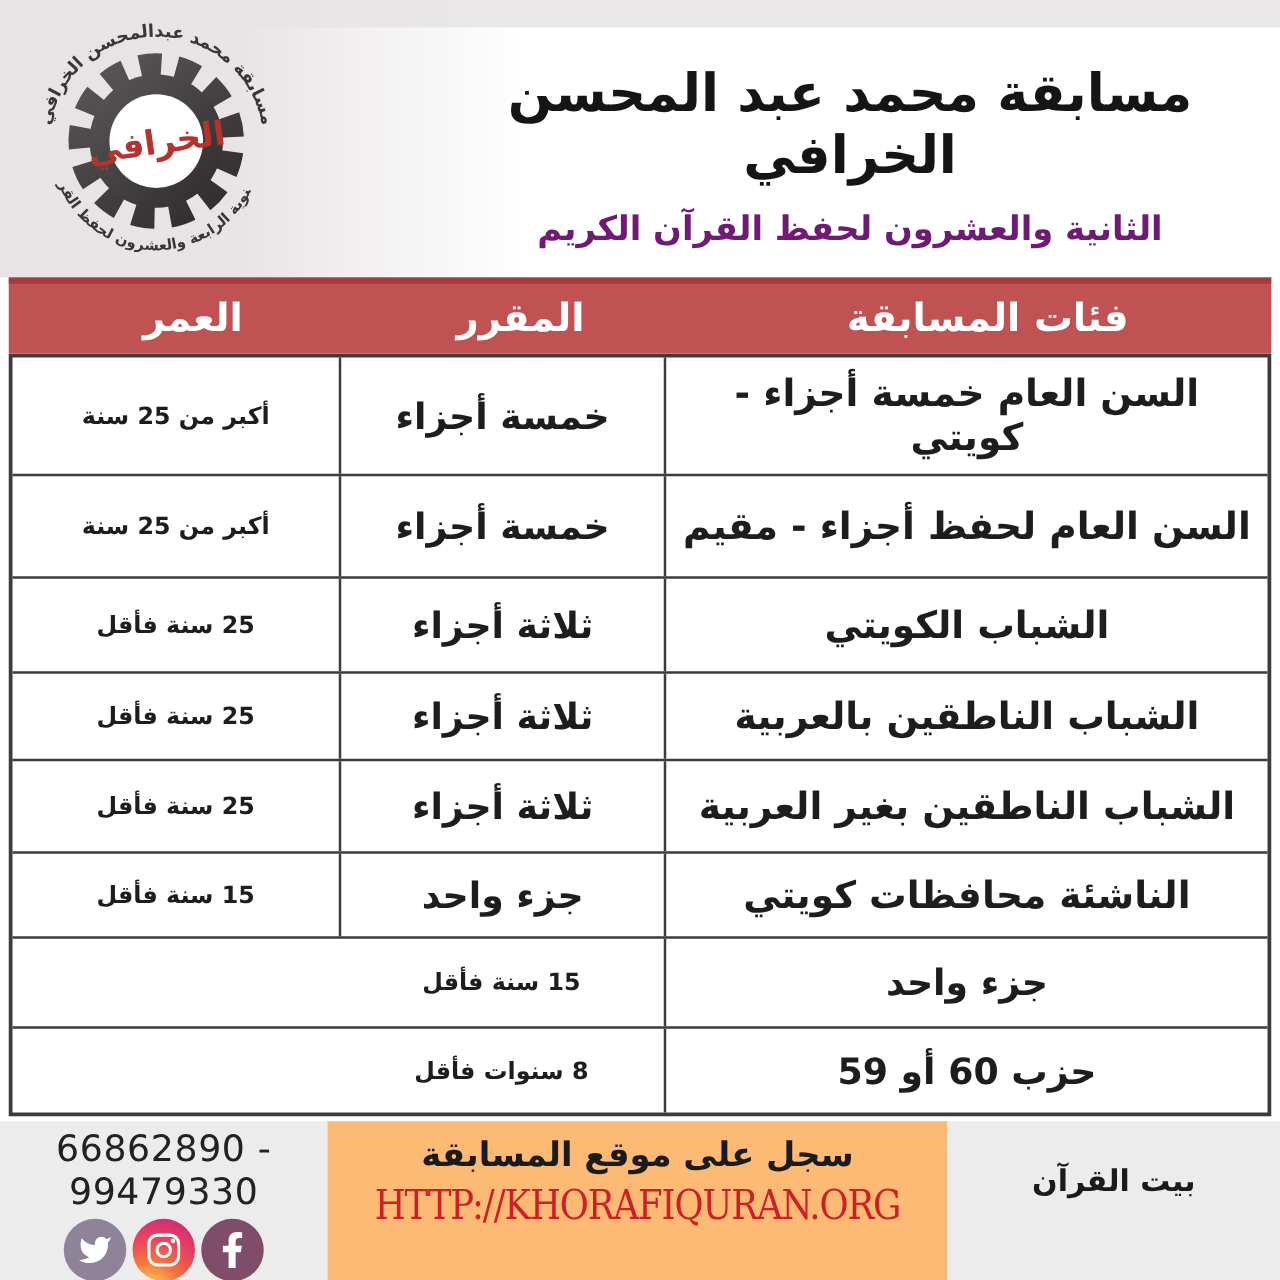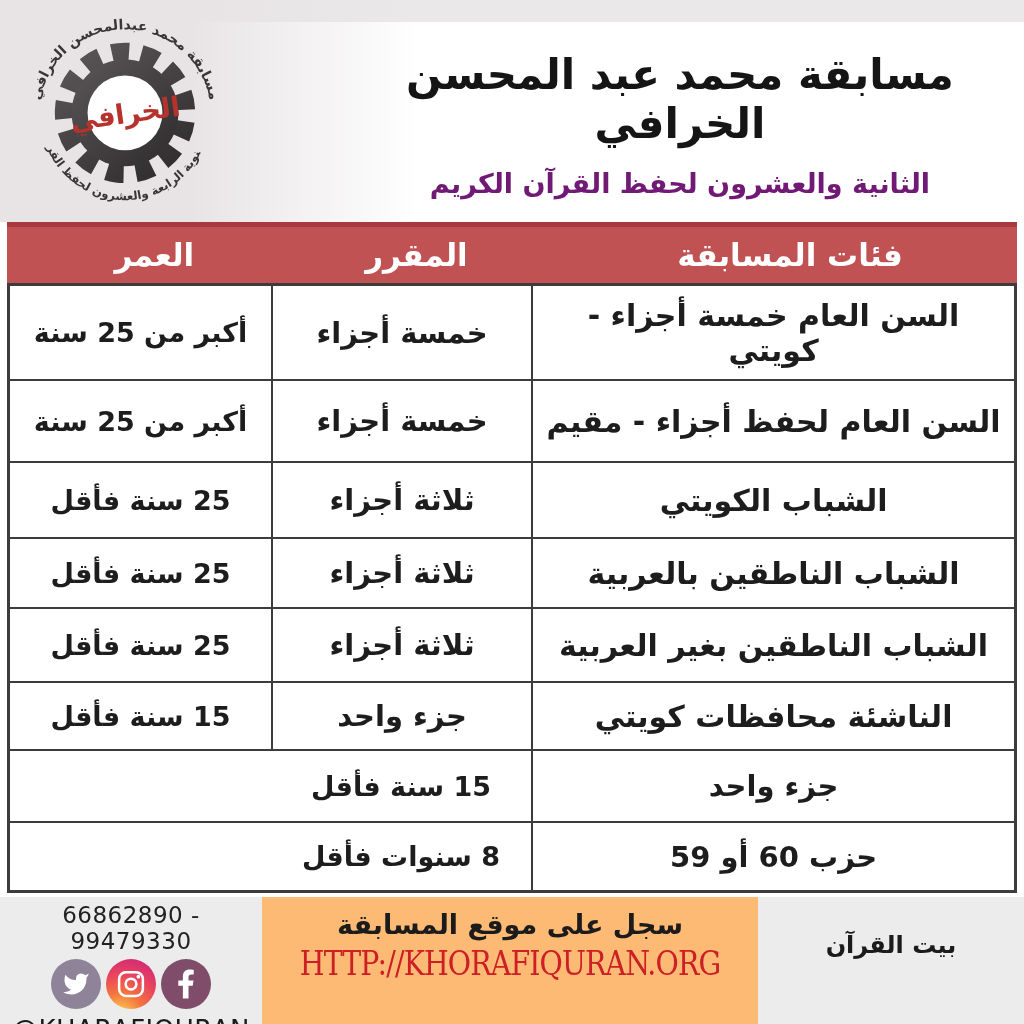--- a/index.html
+++ b/index.html
@@ -32,28 +32,28 @@
   .trow:nth-child(3){flex:0 0 74px;}
   .trow:nth-child(4){flex:0 0 68px;}
   .trow:nth-child(5){flex:0 0 72px;}
   .trow:nth-child(6){flex:0 0 66px;}
   .trow:nth-child(7){flex:0 0 70px;}
   .trow:nth-child(8){flex:1;}
   .cell{display:flex;align-items:center;justify-content:center;
     font-weight:700;color:#1d1d1d;text-align:center;padding:0 10px;}
   .cell-cat{font-size:30px;border-left:2.5px solid #3e3b3c;}
   .cell-cur{font-size:29px;border-left:2.5px solid #3e3b3c;}
-  .cell-age{font-size:27px;}
+  .cell-age{font-size:19px;}
 
   
   .footer{position:absolute;left:0;right:0;top:897px;bottom:0;display:flex;}
   .f-left{width:262px;background:#ececec;text-align:center;padding-top:5px;box-sizing:border-box;}
   .f-center{flex:1;background:#fdba74;text-align:center;padding-top:12px;box-sizing:border-box;}
   .f-right{width:266px;background:#ececec;text-align:center;padding-top:18px;box-sizing:border-box;direction:rtl;}
-  .phone{font-size:23px;color:#222222;letter-spacing:0.5px;}
+  .phone{font-size:29px;color:#222222;letter-spacing:0.5px;}
   .social-row{margin-top:5px;display:flex;justify-content:center;gap:5px;}
   .sicon{width:50px;height:50px;border-radius:50%;display:flex;align-items:center;justify-content:center;}
   .sicon.tw{background:#8f8399;}
   .sicon.ig{background:radial-gradient(circle at 28% 115%,#fdc651 8%,#f3743f 35%,#e9445f 62%,#d62f71 84%,#c13584 100%);}
   .sicon.fb{background:#7f4d69;}
   .handle{margin-top:6px;font-size:26px;color:#1b1b1b;letter-spacing:0.5px;}
   .register{font-size:27px;font-weight:700;direction:rtl;color:#1b1b1b;}
   .site-url{margin-top:4px;font-size:33px;font-family:"DejaVu Serif",serif;color:#cc2026;
     transform:scaleX(0.86);transform-origin:center;letter-spacing:-1px;display:block;}
   .org-name{font-size:25px;font-weight:700;color:#1b1b1b;}

